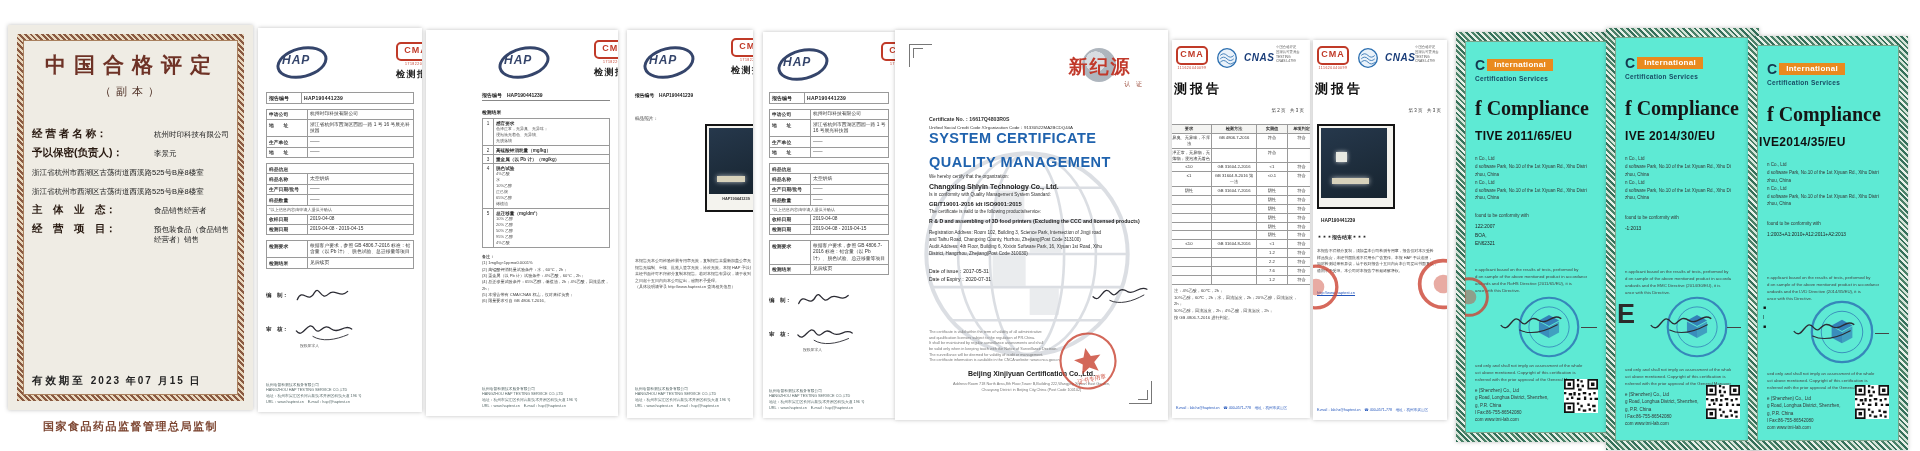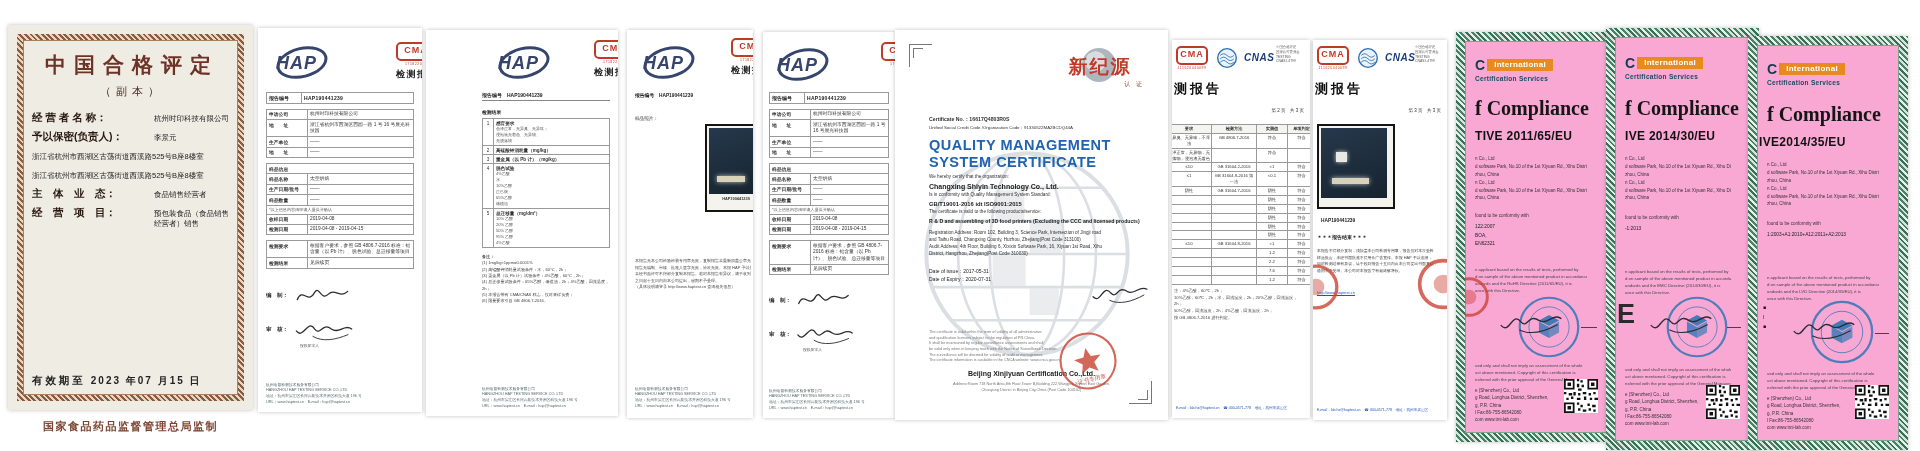--- a/index.html
+++ b/index.html
@@ -9,36 +9,36 @@
   .abs{position:absolute}
   .nw{white-space:nowrap}
 
   
   #lic{background:#efece4}
   .lic-frame{position:absolute;inset:9px;border:6px solid transparent;
     border-image:repeating-linear-gradient(45deg,#8a5a42 0 2px,#e8d7bd 2px 4px) 6;
     box-shadow:inset 0 0 0 1px #a9805e;pointer-events:none}
   .lic-title{text-align:center;font-family:"Liberation Serif","DejaVu Serif",serif;
     font-weight:bold;font-size:21px;letter-spacing:8px;color:#6e3226}
-  .lic-sub{text-align:center;font-size:11px;letter-spacing:5px;color:#4c2d22;margin:5px 0 12px}
+  .lic-sub{text-align:center;font-size:11px;letter-spacing:5px;color:#4c2d22;margin:5px 0 28px}
   .lic-row{display:flex;margin:6px 0;color:#27180f}
   .ll{font-weight:bold;font-size:10.5px;width:122px;flex:none;line-height:1.25}
   .lsub{display:block;font-size:9px;font-weight:bold}
   .lv{font-size:7.5px;color:#222;padding-top:2.5px;line-height:1.4}
   .lic-valid{display:flex;gap:8px;align-items:baseline}
   .lv2{font-size:10px;font-weight:bold;color:#222;letter-spacing:2px}
   .lic-footer{position:absolute;text-align:center;font-weight:bold;font-size:11px;
     letter-spacing:1.5px;color:#7c4531}
 
   
   .hap-logo{position:absolute;width:56px;height:32px}
   .hap-ring{position:absolute;left:6px;top:1px;width:46px;height:25px;border:3px solid #35456b;
     border-radius:50%;transform:rotate(-14deg)}
-  .hap-txt{position:absolute;left:6px;top:7px;font-weight:bold;font-style:italic;
-    font-size:18px;letter-spacing:1px;color:#35456b}
+  .hap-txt{position:absolute;left:12px;top:7px;font-weight:bold;font-style:italic;
+    font-size:12px;letter-spacing:1px;color:#35456b}
   .cma{position:absolute;width:40px;text-align:center}
   .cma-box{height:15px;border:2px solid #c03a28;border-radius:5px;color:#c03a28;
     font-weight:bold;font-size:9px;line-height:13px;letter-spacing:1px}
   .cma-num{font-size:3.5px;color:#c03a28;margin-top:1px;letter-spacing:.5px}
   .cma-ttl{font-size:9px;font-weight:bold;color:#1c1c1c;margin-top:2px;letter-spacing:1.5px;white-space:nowrap}
   .kvt{border-top:1px solid #9a9a9a}
   .kvrow{display:flex;border:1px solid #9a9a9a;border-top:0;font-size:4.8px;color:#333;background:#fff}
   .kl{width:36px;flex:none;border-right:1px solid #9a9a9a;padding:1.5px 2px;font-weight:bold}
   .kv{flex:1;padding:1.5px 2px;line-height:1.35}
   .kvsec{border:1px solid #9a9a9a;border-top:0;font-size:4.8px;font-weight:bold;padding:1.5px 2px;color:#333}
@@ -86,21 +86,21 @@
   .tr4{display:flex;border:1px solid #9a9a9a;border-top:0;font-size:4.2px;color:#333;text-align:center}
   .tr4 span{padding:1px 1px;border-right:1px solid #9a9a9a;line-height:1.4}
   .tr4 span:last-child{border-right:0}
   .ca{width:42px;flex:none}.cb{width:42px;flex:none}.cc{width:28px;flex:none}.cd{flex:1}
   .tr4.hd{font-weight:bold;background:#f4f4f2}
   .cnotes{font-size:4.2px;color:#444;line-height:1.6}
   .mfoot{font-size:3.6px;color:#667;white-space:nowrap}
   .mfoot b{color:#2255bb;font-weight:normal}
 
   
-  .gcert{border:9px solid transparent;background:#f9a8d4;
+  .gcert{border:9px solid transparent;background:#5eead4;
     border-image:repeating-linear-gradient(45deg,#35705a 0 2px,#e8f0e8 2px 4px,#4a8168 4px 6px,#d5e4d8 6px 8px) 9;
     box-shadow:inset 0 0 0 1px #7aa58c,0 0 4px rgba(0,0,0,.25)}
   .ce-c{font-size:14px;font-weight:bold;color:#14384f;margin-right:2px;vertical-align:middle}
   .intl-box{display:inline-block;background:#e98a1e;color:#fff;font-weight:bold;font-size:8px;
     padding:1.5px 7px;vertical-align:middle;letter-spacing:.3px}
   .intl-sub{font-size:6.5px;font-weight:bold;color:#174a63;margin-top:2px;letter-spacing:.3px}
   .ce-title{font-family:"Liberation Serif","DejaVu Serif",serif;font-size:20px;font-weight:bold;color:#161616}
   .ce-dir{font-size:12px;font-weight:bold;color:#111;letter-spacing:.3px}
   .ce-body{font-size:4.5px;color:#333;line-height:1.75}
   .ce-conf{font-size:4.5px;color:#333}
@@ -565,22 +565,22 @@
       <use href="#sym-globe"></use>
     </svg>
   <div class="xjy-wrap" style="right:24px;top:24px;width:88px">
     <div class="xjy-globe"></div>
     <div class="xjy">新纪源</div>
     <div class="xjy-sub">认 证</div>
   </div>
   <div class="abs" style="left:34px;top:86px;width:212px">
     <div style="font-size:5.2px;font-weight:bold;color:#333">Certificate No.：16617Q4803R0S</div>
     <div style="font-size:4.4px;color:#333;margin-top:2px">Unified Social Credit Code /Organization Code：91330522MA2BCDQ44A</div>
+    <div class="qms-title">SYSTEM CERTIFICATE</div>
     <div class="qms-title" style="margin-top:7px">QUALITY MANAGEMENT</div>
-    <div class="qms-title">SYSTEM CERTIFICATE</div>
     <div class="q46" style="margin-top:4px">We hereby certify that the organization:</div>
     <div style="font-size:7px;font-weight:bold;margin:2px 0">Changxing Shiyin Technology Co., Ltd.</div>
     <div class="q46">Is in conformity with Quality Management System Standard:</div>
     <div style="font-size:5.8px;font-weight:bold;margin:2px 0">GB/T19001-2016 idt ISO9001:2015</div>
     <div class="q46">The certificate is valid to the following products/service:</div>
     <div style="font-size:5.2px;font-weight:bold;margin:2px 0">R &amp; D and assembling of 3D food printers (Excluding the CCC and licensed products)</div>
     <div style="margin-top:6px">
 
     <div class="q46">Registration Address: Room 102, Building 3, Science Park, Intersection of Jingji road</div>
         <div class="q46">and Taihu Road, Changxing County, Huzhou, Zhejiang(Post Code 313100)</div>

